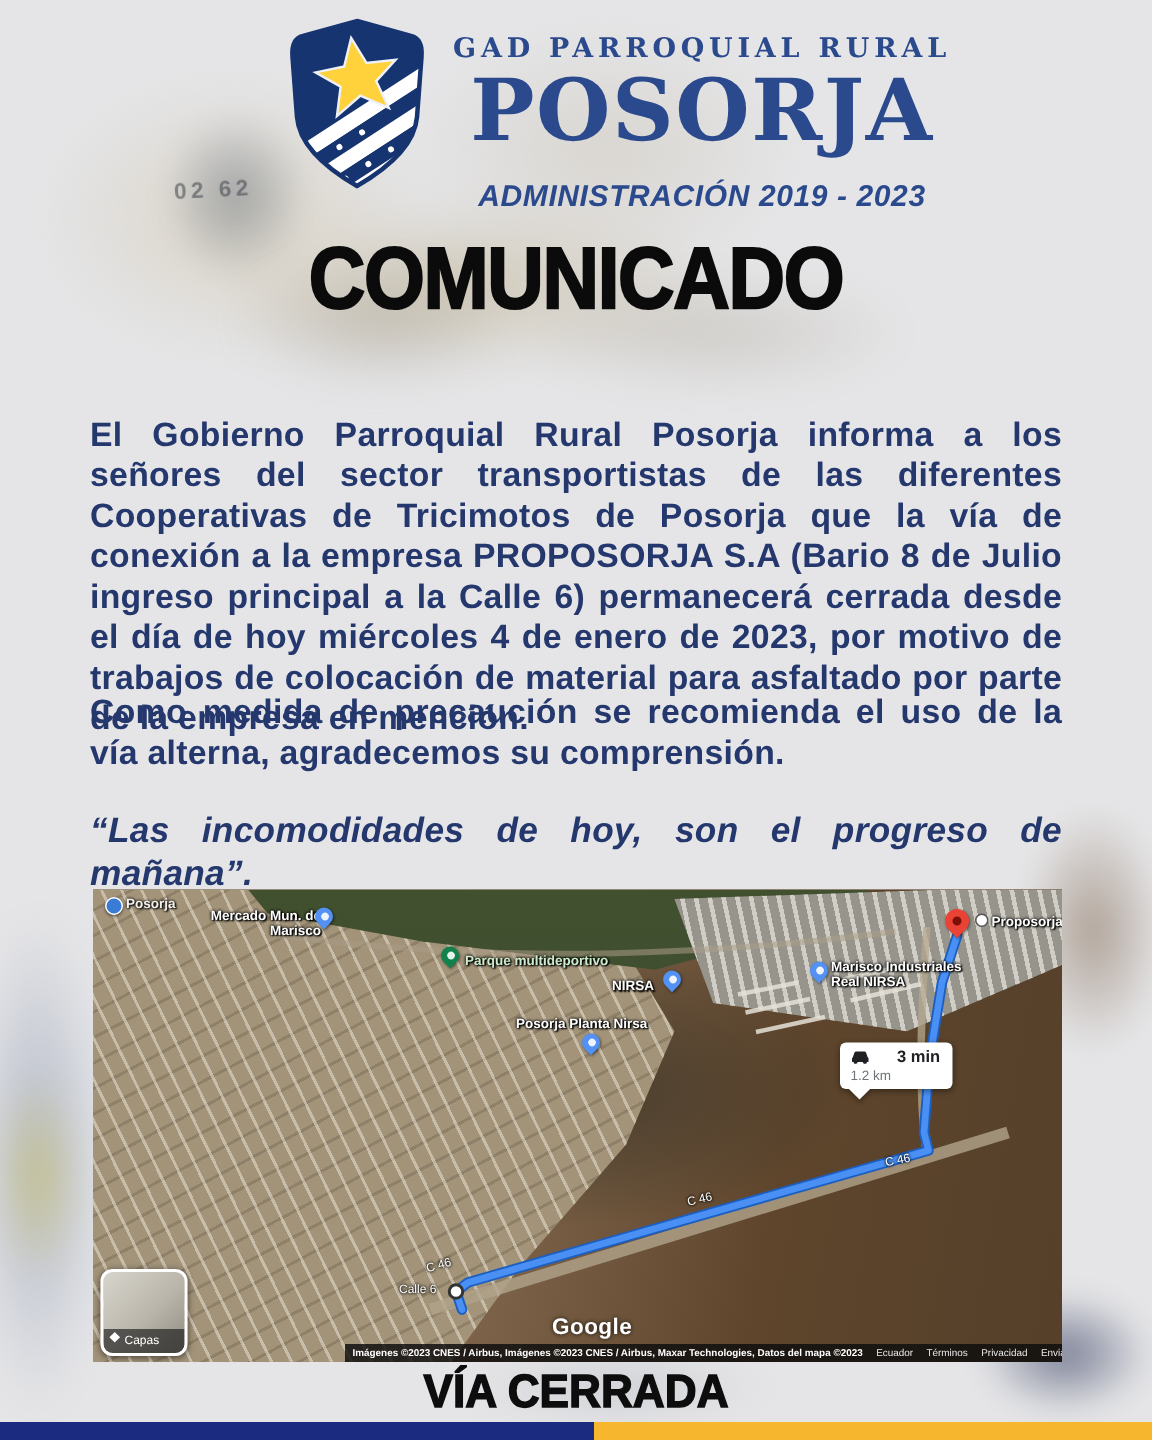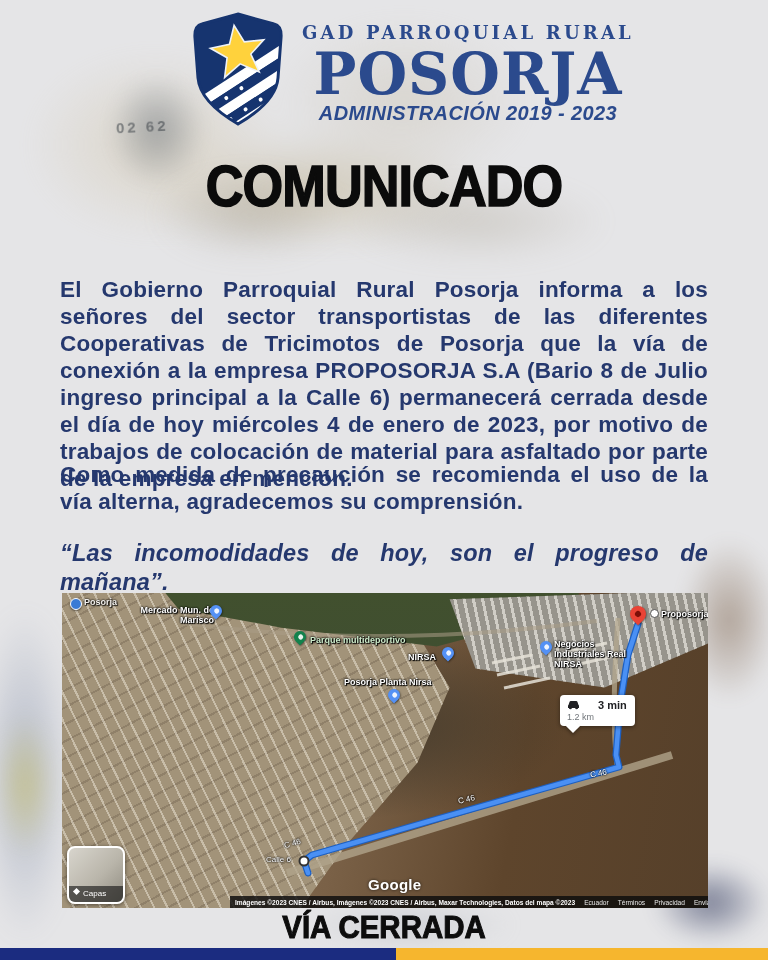--- a/index.html
+++ b/index.html
@@ -28,21 +28,21 @@
   .blob-figures-bottom{left:275px;top:890px;width:270px;height:70px;filter:blur(9px);opacity:.5;
     background:radial-gradient(closest-side,#b9bcc4,transparent 78%);}
   .machine-marking{position:absolute;left:116px;top:118px;color:#3c4248;opacity:.55;
     font:700 15px "Liberation Sans",sans-serif;letter-spacing:3px;transform:rotate(-3deg);filter:blur(.4px);}
 
   
   #logo{position:absolute;left:188px;top:12px;width:100px;height:114px;}
   #header-text{position:absolute;left:296px;top:22px;width:344px;text-align:center;color:#2b4a8d;}
   .org-small{font-family:"DejaVu Serif","Liberation Serif",serif;font-weight:bold;font-size:18px;letter-spacing:3.2px;white-space:nowrap;}
   .org-name{font-family:"DejaVu Serif","Liberation Serif",serif;font-weight:bold;font-size:57px;line-height:1.0;letter-spacing:1px;margin-top:2px;}
-  .admin{font-style:italic;font-weight:bold;font-size:20px;letter-spacing:.4px;margin-top:0;}
+  .admin{font-style:italic;font-weight:bold;font-size:20px;letter-spacing:.4px;margin-top:18px;}
 
   
   #title{position:absolute;left:0;top:152px;width:768px;text-align:center;color:#0b0b0b;
     font-size:58px;font-weight:900;letter-spacing:-1px;transform:scaleX(.9);
     -webkit-text-stroke:1.6px #0b0b0b;}
 
   
   .para{position:absolute;left:60px;width:648px;text-align:justify;color:#25386e;
     font-weight:700;font-size:22.5px;line-height:27px;letter-spacing:.2px;}
   #para1{top:232px;margin-top:44px;}
@@ -197,21 +197,21 @@
     <span class="gpin pin-green" style="left:232px;top:38px;"></span>
     <span class="maplabel" style="left:248px;top:42px;color:#cdeccb;">Parque multideportivo</span>
 
     <span class="maplabel" style="left:346px;top:59px;">NIRSA</span>
     <span class="gpin pin-blue" style="left:380px;top:54px;"></span>
 
     <span class="maplabel" style="left:282px;top:84px;">Posorja Planta Nirsa</span>
     <span class="gpin pin-blue" style="left:326px;top:96px;"></span>
 
     <span class="gpin pin-blue" style="left:478px;top:48px;"></span>
-    <span class="maplabel wrap" style="left:492px;top:46px;width:88px;text-align:left;">Negocios Industriales Real NIRSA</span>
+    <span class="maplabel wrap" style="left:492px;top:46px;width:88px;text-align:left;">Marisco Industriales Real NIRSA</span>
 
     <span class="gpin pin-red" style="left:568px;top:13px;"></span>
     <span class="maplabel" style="left:588px;top:16px;"><span class="poi-dot"></span><span>Proposorja S.A</span></span>
 
     <span class="roadlabel" style="left:222px;top:246px;transform:rotate(-16deg);">C 46</span>
     <span class="roadlabel" style="left:396px;top:202px;transform:rotate(-13deg);">C 46</span>
     <span class="roadlabel" style="left:528px;top:176px;transform:rotate(-11deg);">C 46</span>
     <span class="roadlabel" style="left:204px;top:262px;">Calle 6</span>
 
     <div class="route-bubble">

